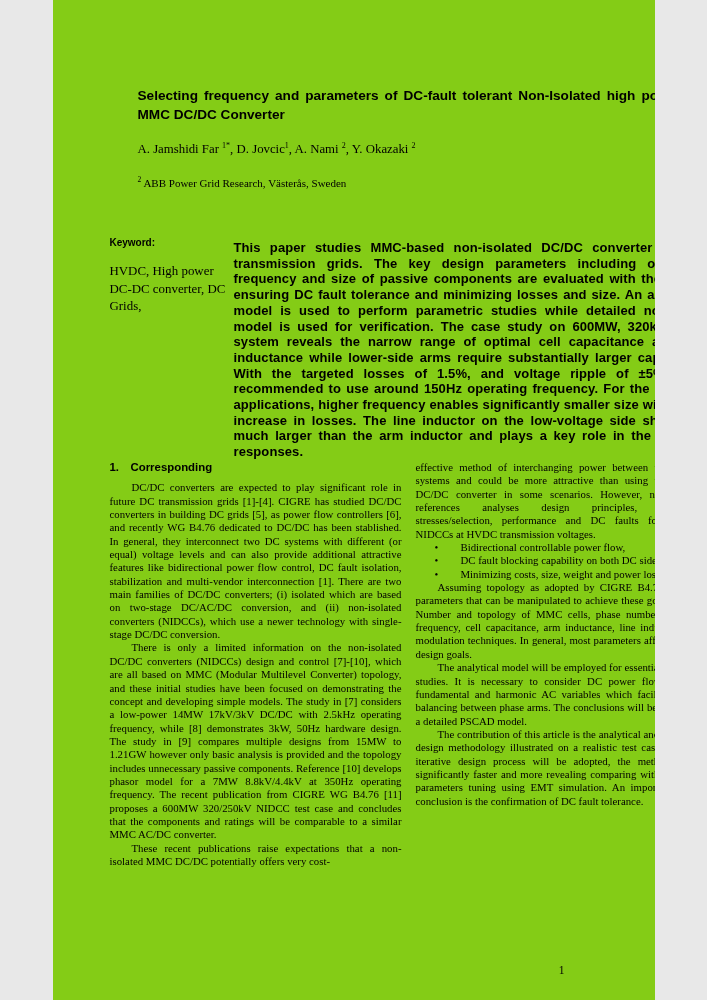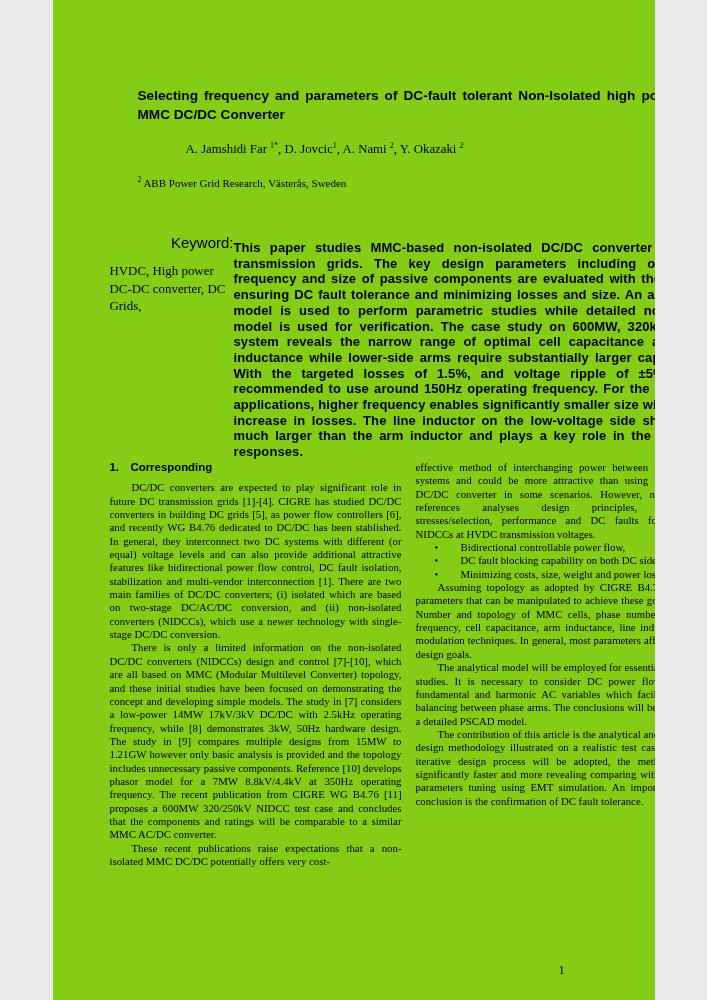--- a/index.html
+++ b/index.html
@@ -8,32 +8,32 @@
     position:relative; color:#000; overflow:hidden;
     font-family:"Liberation Serif", serif;
     padding-left:15px;
   }
   
   .header { position:absolute; left:85px; top:86px; width:544px; }
   .title {
     font-family:"Liberation Sans", sans-serif; font-weight:bold;
     font-size:13.6px; line-height:19px; text-align:justify;
   }
-  .authors { margin-top:17px; font-size:12.8px;margin-left:48px; }
+  .authors { margin-top:17px; font-size:12.8px; }
   .authors sup { font-size:8px; }
   .affiliations { margin-top:15px; font-size:11px; line-height:15.8px; }
   .affiliations sup { font-size:7.5px; }
   .email-link { color:#000; text-decoration:underline; }
 
   
   .meta-row { position:absolute; left:57px; top:236px; width:598px; display:flex; }
   .keywords-col { width:124px; flex-shrink:0; }
   .block-label {
-    font-family:"Liberation Sans", sans-serif; font-weight:normal;
-    font-size:15px; line-height:13px;text-align:right;
+    font-family:"Liberation Sans", sans-serif; font-weight:bold;
+    font-size:10px; line-height:13px;
   }
   .keywords-text { font-size:12.9px; line-height:17.5px; margin-top:14px; }
   .abstract-col { flex:1; }
   .abstract-text {
     font-family:"Liberation Sans", sans-serif; font-weight:bold;
     font-size:13px; line-height:15.7px; text-align:justify; margin-top:4px;
     letter-spacing:0.1px;
   }
 
   

